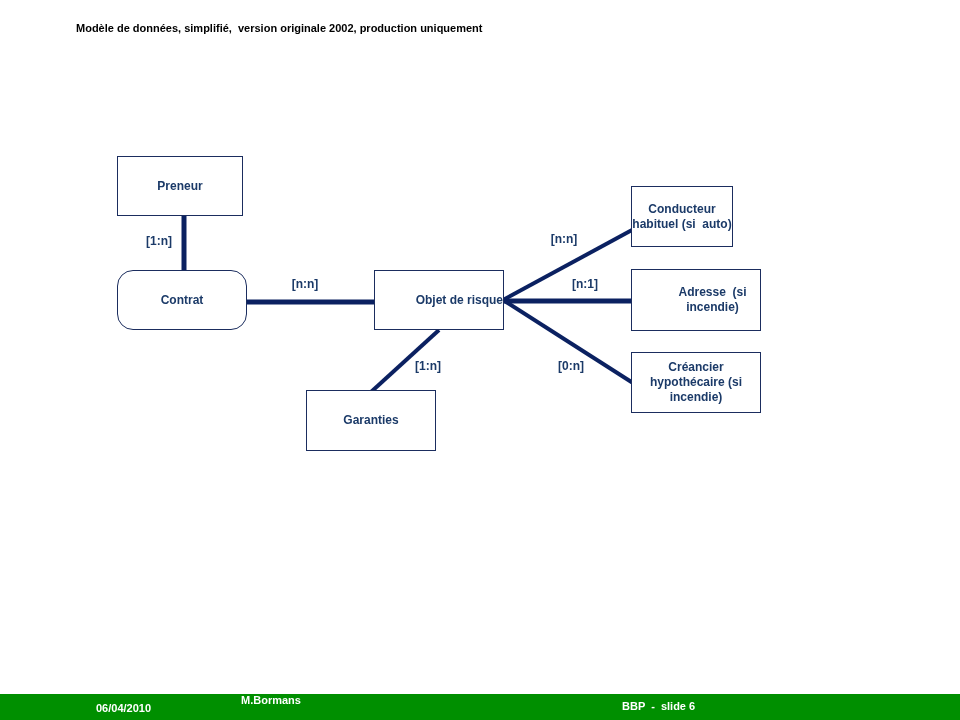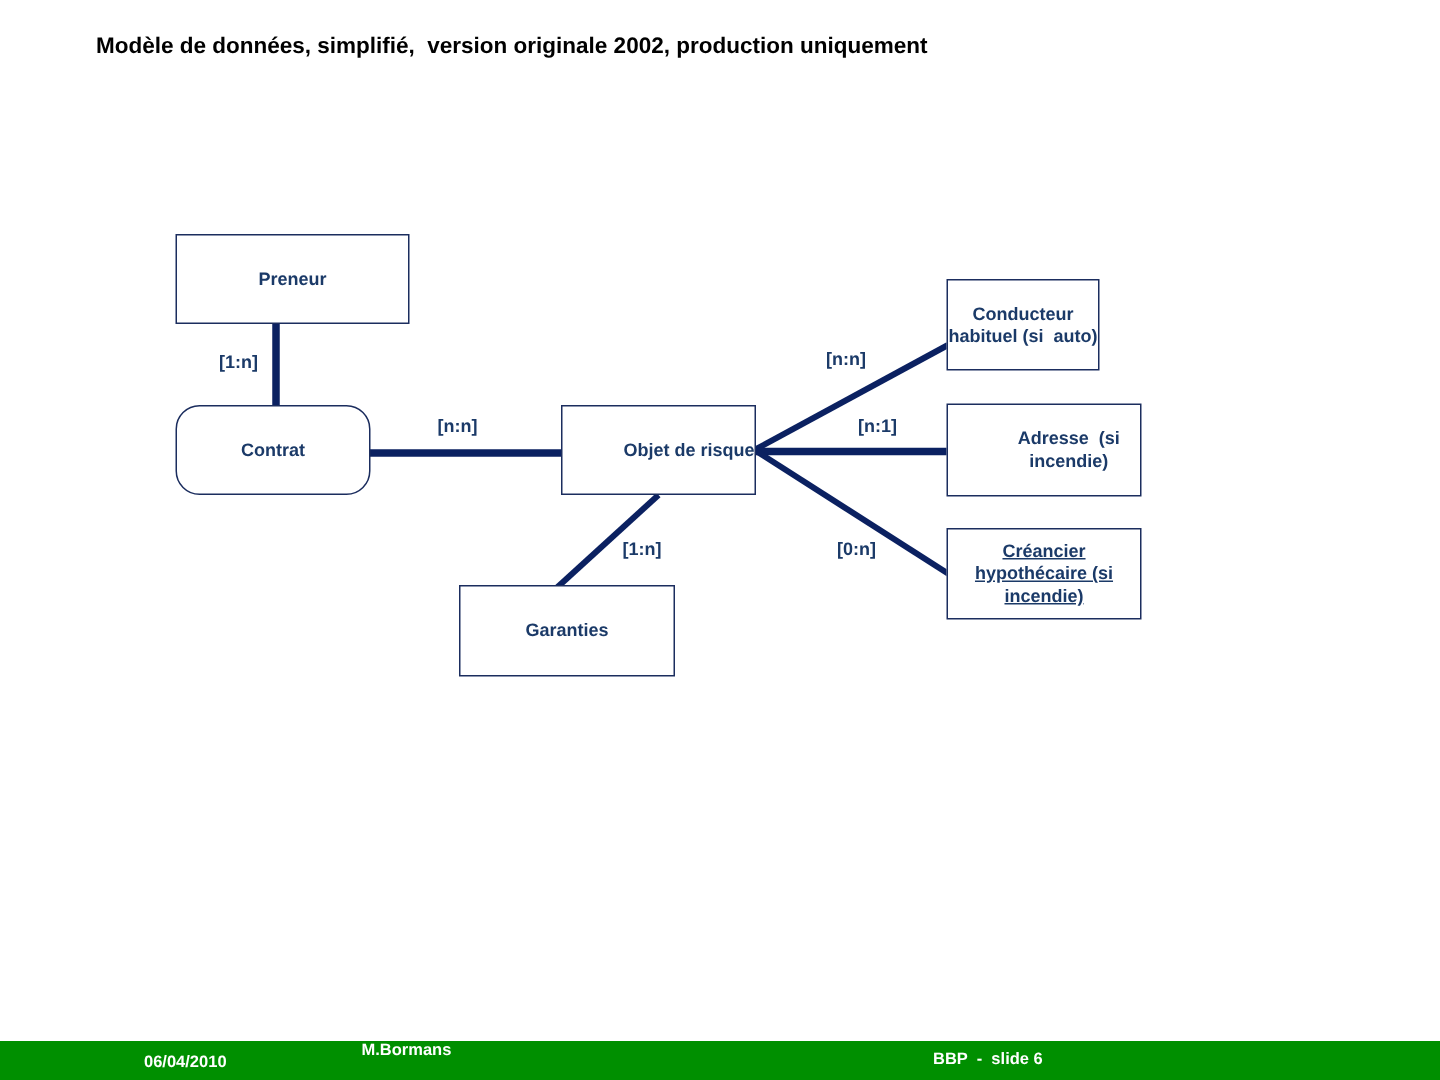--- a/index.html
+++ b/index.html
@@ -10,41 +10,41 @@
     --c-footer-text:#ffffff;
     --c-title:#000000;
   }
   html,body{margin:0;padding:0;}
   body{
     width:960px;height:720px;position:relative;background:#ffffff;
     font-family:"Liberation Sans", sans-serif;overflow:hidden;
   }
   .slide{position:absolute;left:0;top:0;width:960px;height:720px;background:#ffffff;}
   .title{
-    position:absolute;left:64px;top:22px;
-    font-size:15px;font-weight:bold;color:var(--c-title);
+    position:absolute;left:76px;top:22px;
+    font-size:11px;font-weight:bold;color:var(--c-title);
     white-space:pre;letter-spacing:0px;
   }
   svg.connectors{position:absolute;left:0;top:0;width:960px;height:720px;pointer-events:none;}
   svg.connectors line{stroke:var(--c-line);}
   .entity{
     position:absolute;box-sizing:border-box;
     border:1.5px solid var(--c-border);background:#ffffff;
     display:flex;flex-direction:column;align-items:center;justify-content:center;
     color:var(--c-text);font-size:12px;font-weight:bold;line-height:15px;
     text-align:center;z-index:2;
   }
   .entity-line{display:block;white-space:pre;}
-  .e-preneur{left:117px;top:156px;width:156px;height:60px;}
+  .e-preneur{left:117px;top:156px;width:126px;height:60px;}
   .e-contrat{left:117px;top:270px;width:130px;height:60px;border-radius:16px;}
   .e-objet{left:374px;top:270px;width:130px;height:60px;align-items:flex-end;}
-  .e-garanties{left:306px;top:390px;width:144px;height:61px;}
+  .e-garanties{left:306px;top:390px;width:130px;height:61px;}
   .e-conducteur{left:631px;top:186px;width:102px;height:61px;}
   .e-adresse{left:631px;top:269px;width:130px;height:62px;padding-left:33px;}
-  .e-creancier{left:631px;top:352px;width:130px;height:61px;text-decoration:underline;}
+  .e-creancier{left:631px;top:352px;width:130px;height:61px;}
   .rel-label{
     position:absolute;width:36px;text-align:center;
     color:var(--c-text);font-size:12px;font-weight:bold;z-index:3;white-space:pre;
   }
   .r-preneur-contrat{left:141px;top:234px;}
   .r-contrat-objet{left:287px;top:277px;}
   .r-objet-conducteur{left:546px;top:232px;}
   .r-objet-adresse{left:567px;top:277px;}
   .r-objet-creancier{left:553px;top:359px;}
   .r-objet-garanties{left:410px;top:359px;}

